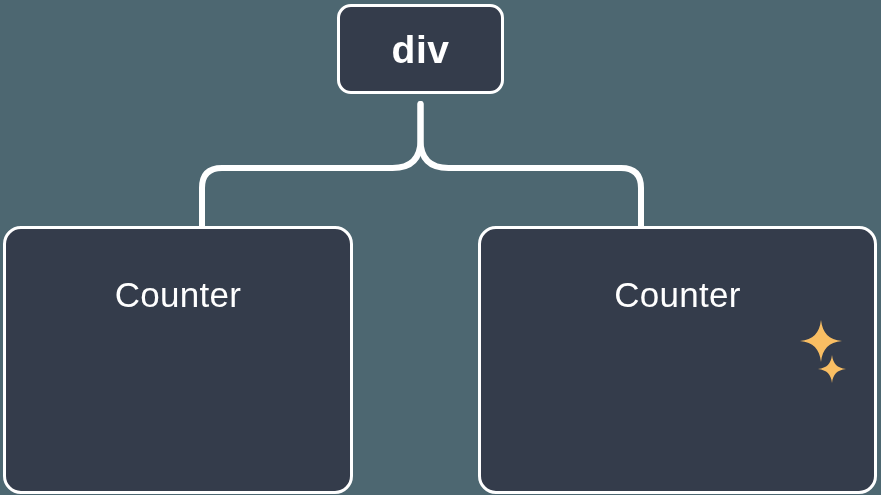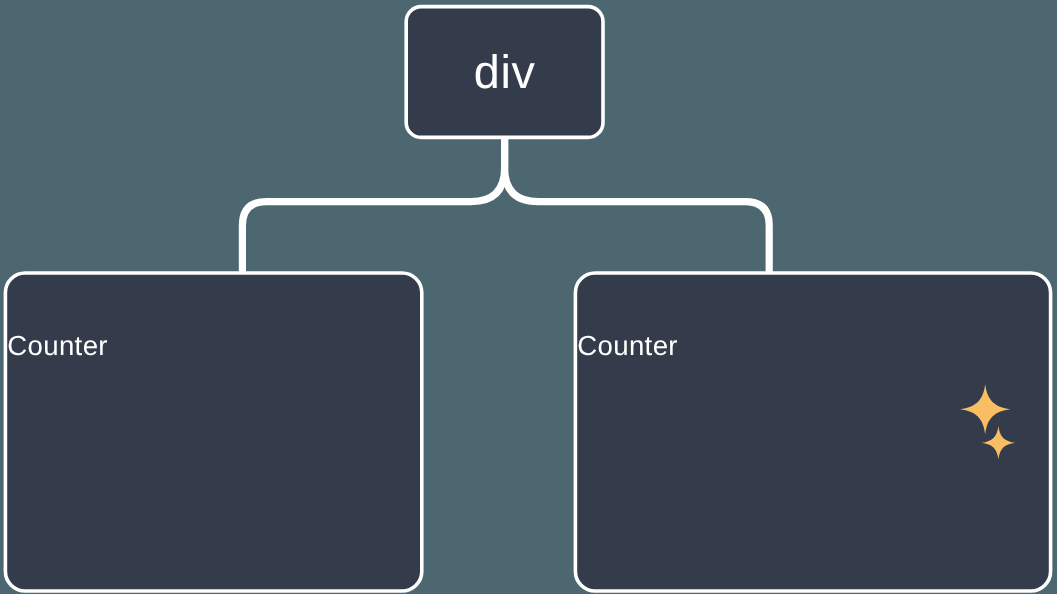--- a/index.html
+++ b/index.html
@@ -32,24 +32,25 @@
     position: absolute;
     background: #343c4b;
     border: 3px solid #ffffff;
     border-radius: 14px;
     box-sizing: border-box;
   }
   .node-root {
     left: 337px;
     top: 4px;
     width: 167px;
-    height: 112px;
+    height: 90px;
     display: flex;
     align-items: center;
     justify-content: center;
+    font-weight: bold;
   }
   .node-label-root {
     color: #ffffff;
     font-size: 39px;
     line-height: 1;
     letter-spacing: 0.5px;
   }
 
   .node-child {
     top: 226px;
@@ -59,23 +60,23 @@
     border-bottom-right-radius: 18px;
   }
   .node-child-left  { left: 3px;   width: 350px; }
   .node-child-right { left: 478px; width: 399px; }
 
   .node-title {
     position: absolute;
     top: 48px;
     left: 0;
     right: 0;
-    text-align: left;
+    text-align: center;
     color: #ffffff;
-    font-size: 23px;
+    font-size: 35px;
     line-height: 1;
     letter-spacing: 0.3px;
   }
 
   
   .sparkle {
     position: absolute;
     pointer-events: none;
   }
   .sparkle-big   { left: 800px; top: 320px; width: 42px;  height: 42px; }

